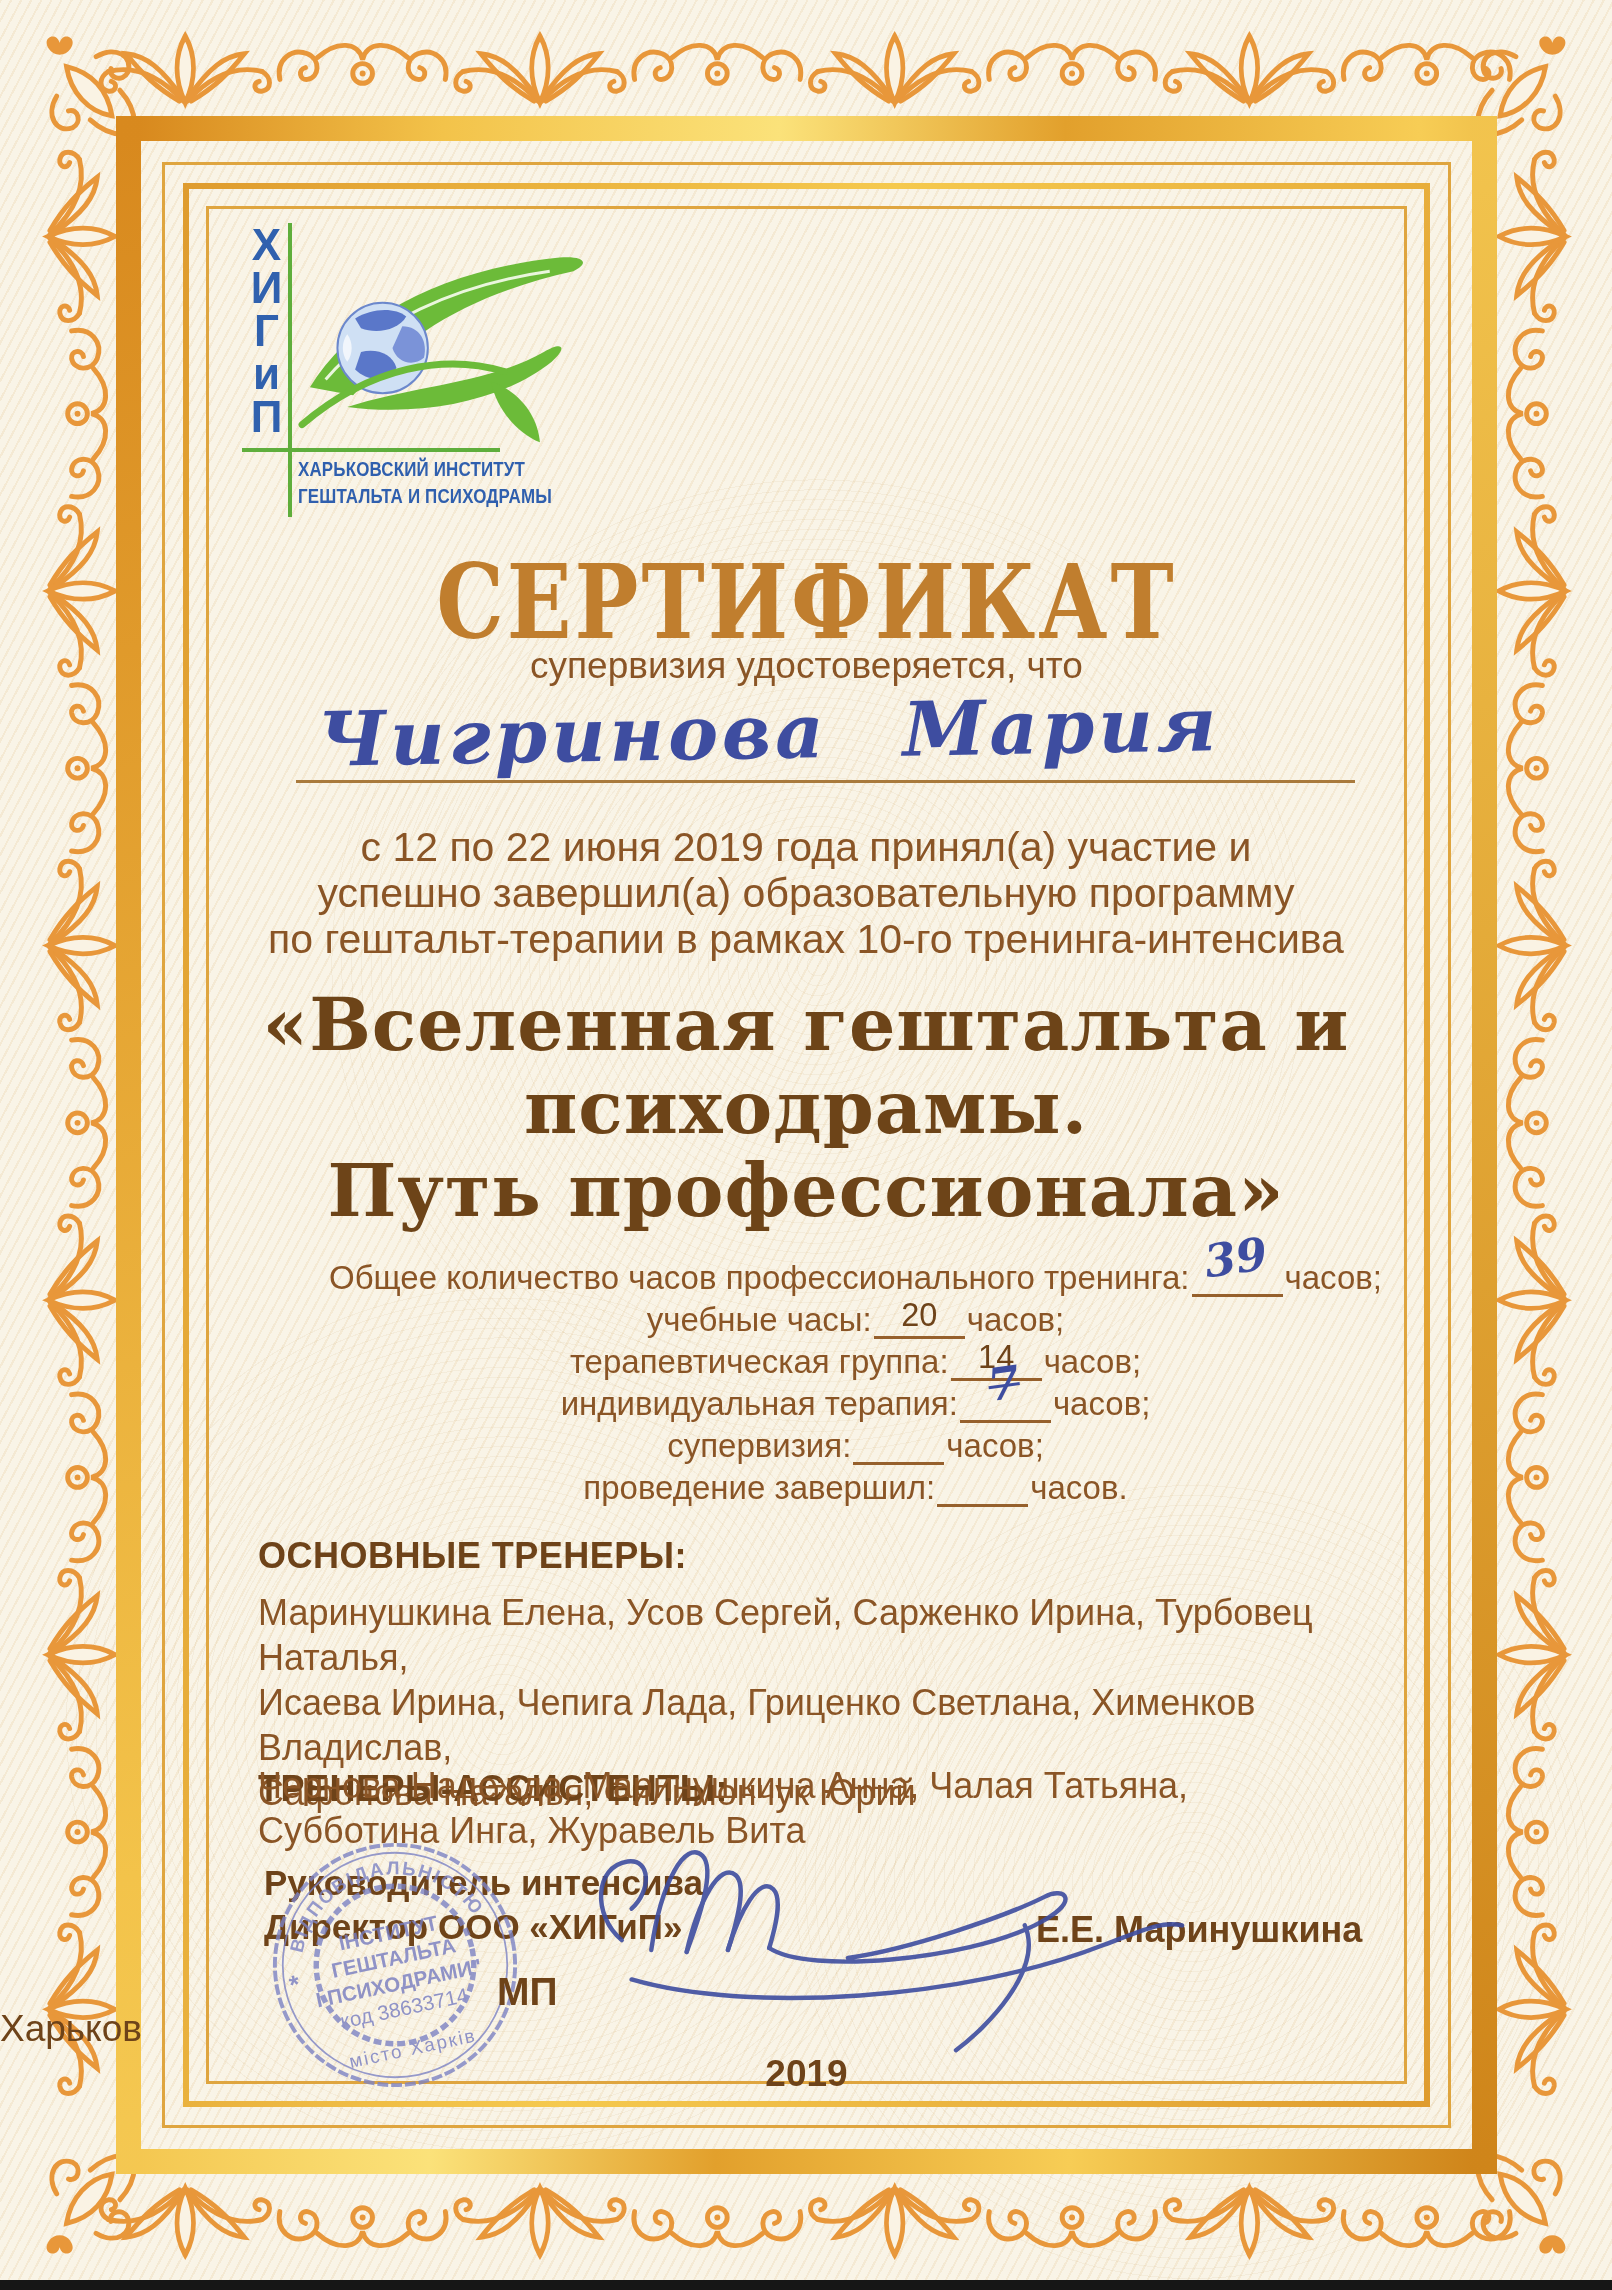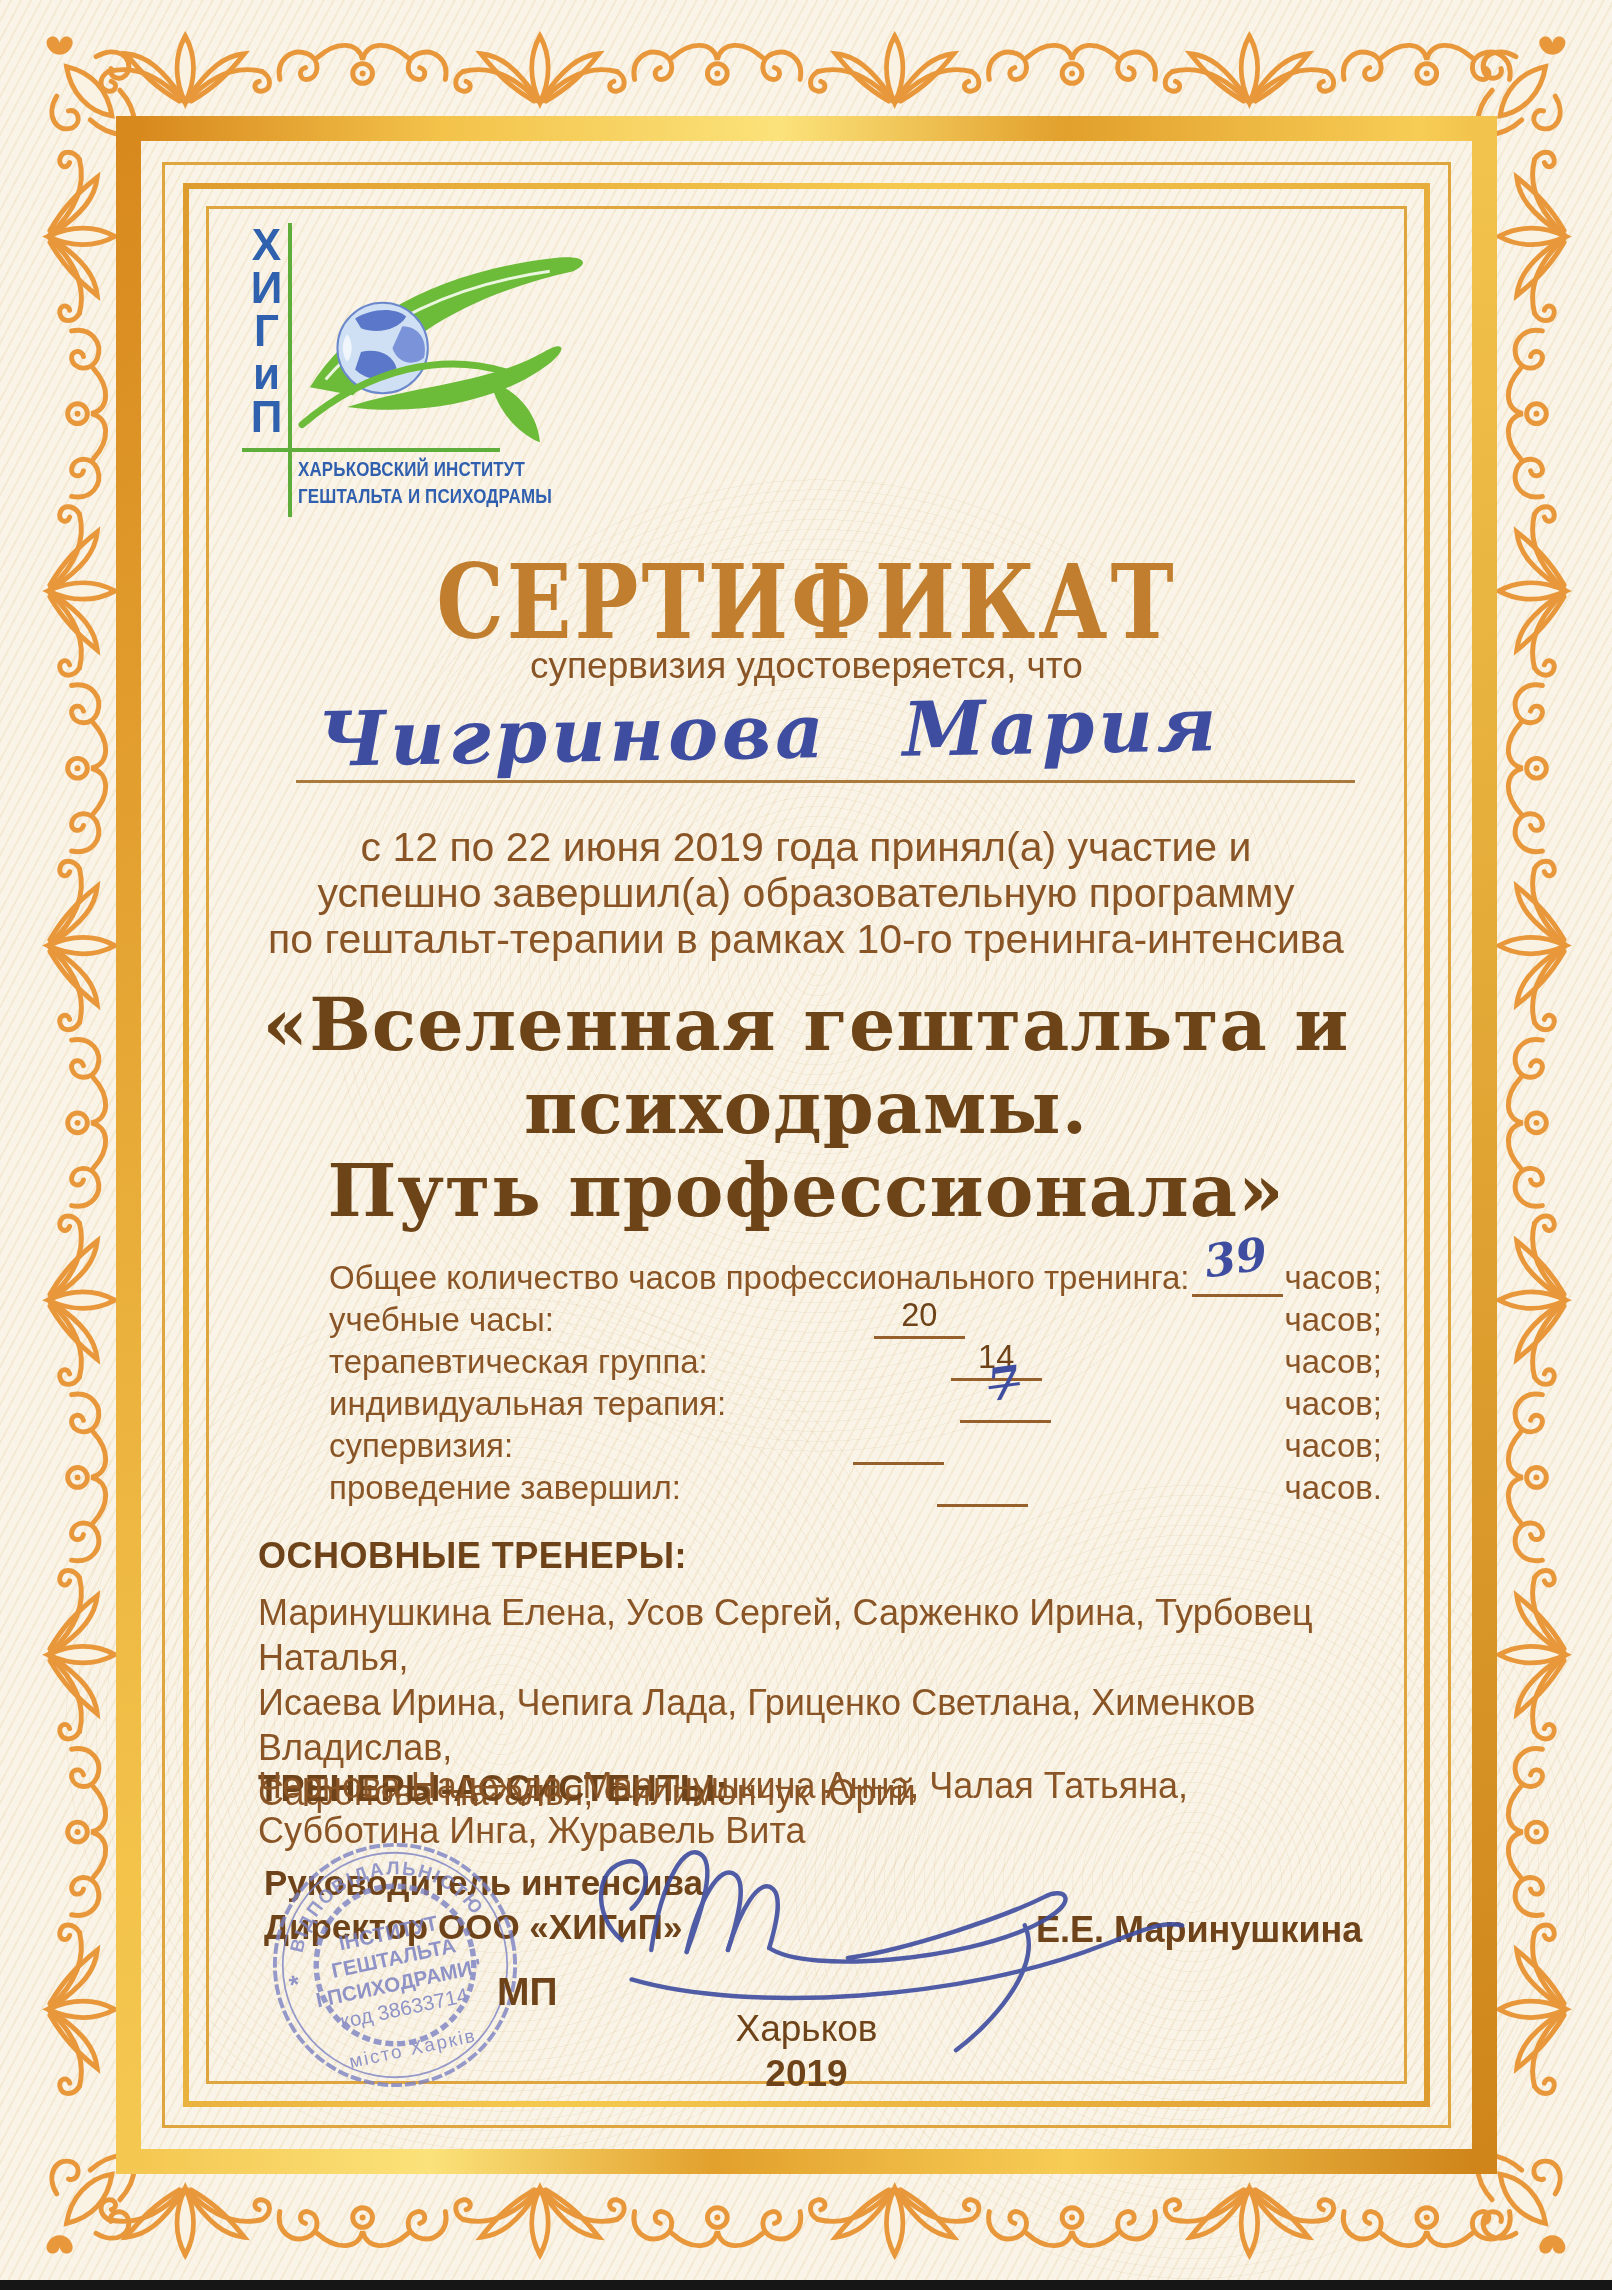--- a/index.html
+++ b/index.html
@@ -53,21 +53,21 @@
     color:#3e4da0;transform:rotate(-1deg);letter-spacing:3.9px;word-spacing:45px;}
   .name-line{position:absolute;left:296px;top:780px;width:1059px;height:3px;background:#a97a3c;}
   .intro{position:absolute;left:113px;width:1386px;top:824px;text-align:center;
     font-size:41px;line-height:46px;color:#8a5526;}
   .prog-title{position:absolute;left:113px;width:1386px;top:983px;text-align:center;
     font-family:"DejaVu Serif",serif;font-weight:700;font-size:73px;line-height:83px;
     color:#6d4418;letter-spacing:1px;}
 
   
   .hours{position:absolute;right:231px;top:1255px;}
-  .hrow{display:flex;justify-content:space-between;align-items:flex-end;height:42px;
+  .hrow{display:flex;justify-content:center;align-items:flex-end;height:42px;
     font-size:33px;color:#8a5526;white-space:nowrap;}
   .hval{position:relative;width:91px;height:39px;border-bottom:3px solid #96602c;
     text-align:center;margin:0 2px;}
   .v-print{position:absolute;left:0;right:0;bottom:2px;font-size:32.5px;color:#6e4319;}
   .v-hand{position:absolute;left:50%;bottom:2px;transform:translateX(-50%) rotate(-8deg) translateY(-7.9px);
     font-family:"DejaVu Serif",serif;font-style:italic;font-weight:700;font-size:45px;color:#3e4da0;}
   .v-crossed{text-decoration:line-through;text-decoration-thickness:3px;}
 
   
   .blk-head{position:absolute;left:258px;font-weight:700;font-size:36px;color:#6e4319;letter-spacing:0.5px;}
@@ -76,21 +76,21 @@
   .h-asst{top:1768px;} .l-asst{top:1763px;}
 
   
   .role1{position:absolute;left:264px;top:1863px;font-weight:700;font-size:35px;color:#6e4319;}
   .role2{position:absolute;left:264px;top:1907px;font-weight:700;font-size:35px;color:#6e4319;}
   .signer{position:absolute;left:1036px;top:1909px;font-weight:700;font-size:36px;color:#6e4319;white-space:nowrap;}
   .sig-svg{position:absolute;left:552px;top:1832px;opacity:.9;}
   .stamp{position:absolute;left:268px;top:1838px;width:254px;height:254px;
     transform:rotate(-12deg);opacity:.8;}
   .mp{position:absolute;left:497px;top:1970px;font-weight:600;font-size:39px;color:#6e4319;}
-  .city{position:absolute;left:0;right:0;top:2008px;text-align:center;font-size:37px;color:#6e4319;}
+  .city{position:absolute;left:0;right:0;top:2008px;font-size:37px;color:#6e4319;}
   .year{position:absolute;left:0;right:0;top:2053px;text-align:center;font-size:37px;color:#6e4319;font-weight:bold;}
 </style>
 </head>
 <body>
 
 <div class="page">
 
   <svg style="position:absolute;width:0;height:0" aria-hidden="true">
     <defs>
       <g id="fanUnit" fill="none" stroke="#e8973a" stroke-width="5" stroke-linecap="round">

